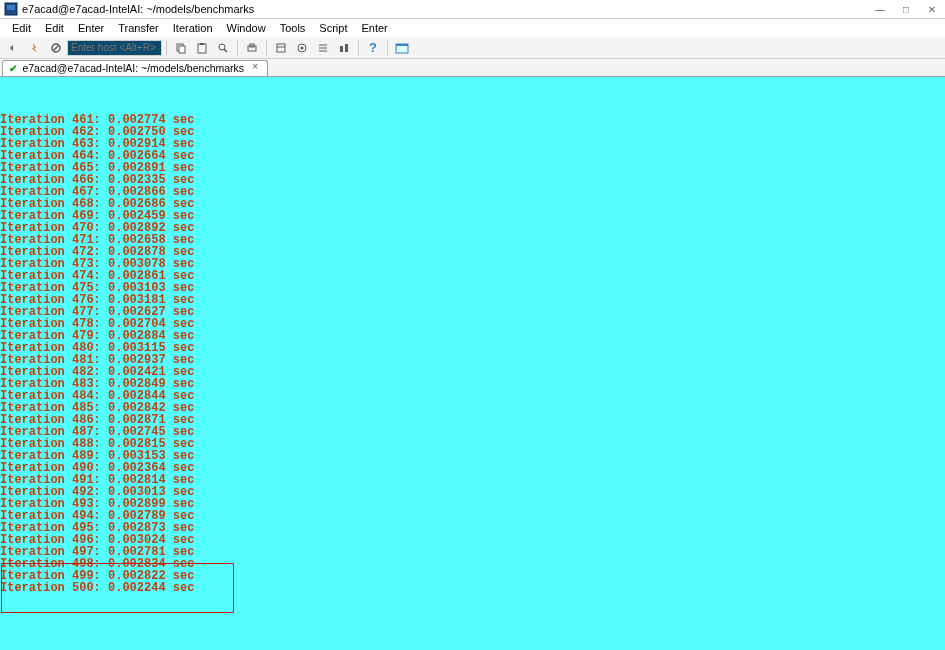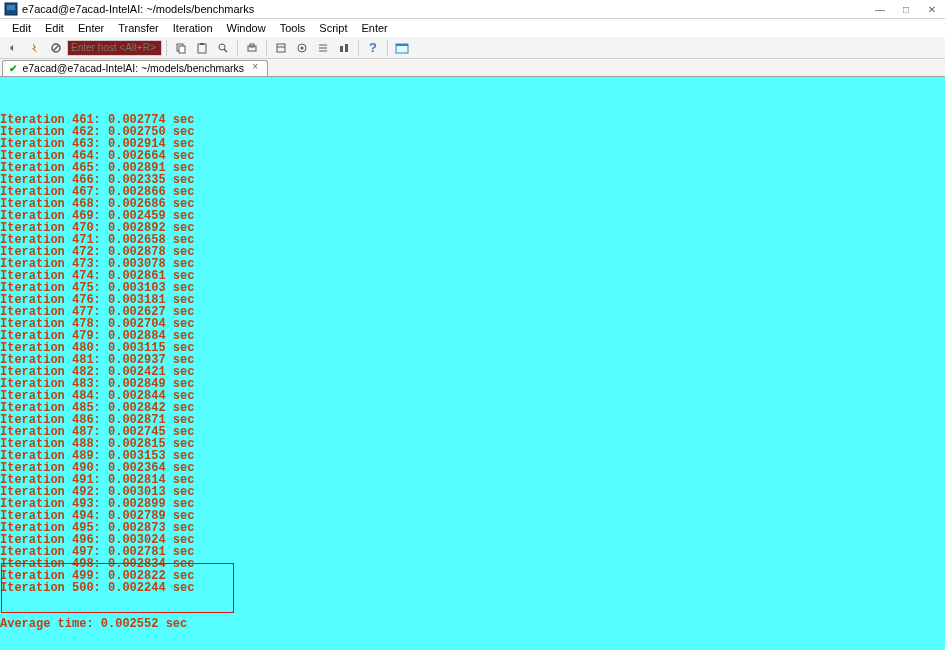--- a/index.html
+++ b/index.html
@@ -5,21 +5,21 @@
   * { margin: 0; padding: 0; box-sizing: border-box; }
   html, body { width: 945px; height: 650px; font-family: "Segoe UI", Tahoma, sans-serif; font-size: 11px; background: #fff; overflow: hidden; }
   .titlebar { background: #fff; border-bottom: 1px solid #d0d0d0; height: 19px; display: flex; align-items: center; padding-left: 4px; gap: 4px; }
   .titlebar .app-icon { width: 14px; height: 14px; display: inline-flex; align-items: center; justify-content: center; }
   .titlebar .title-text { color: #000; font-size: 11px; }
   .menubar { height: 18px; display: flex; align-items: center; gap: 2px; padding-left: 6px; color: #000; }
   .menubar .menu-item { padding: 2px 6px; cursor: default; }
   .toolbar { height: 22px; background: #f4f4f4; border-bottom: 1px solid #cfcfcf; display: flex; align-items: center; padding-left: 4px; gap: 1px; }
   .toolbar .sep { width: 1px; height: 16px; background: #cfcfcf; margin: 0 3px; }
   .toolbar .tbtn { width: 20px; height: 18px; display: inline-flex; align-items: center; justify-content: center; color: #555; cursor: default; }
-  .toolbar .host-input { width: 95px; height: 16px; font-size: 10px; color: #9a9a9a; border: 1px solid #cfcfcf; padding-left: 3px; background: #7f1d1d; }
+  .toolbar .host-input { width: 95px; height: 16px; font-size: 10px; color: #9a9a9a; border: 1px solid #cfcfcf; padding-left: 3px; background: #0c4a6e; }
   .tabbar { height: 18px; background: #f4f4f4; border-bottom: 1px solid #a0a0a0; display: flex; align-items: flex-end; padding-left: 2px; }
   .tabbar .tab { background: #fff; border: 1px solid #a0a0a0; border-bottom: none; border-top-left-radius: 3px; border-top-right-radius: 3px; padding: 1px 6px 2px 6px; font-size: 10.5px; display: flex; align-items: center; gap: 5px; color: #000; }
   .tabbar .tab .check { color: #11a011; font-weight: bold; font-size: 10px; }
   .tabbar .tab .close { color: #666; font-size: 10px; width: 12px; height: 12px; text-align: center; line-height: 10px; }
   .terminal { position: relative; width: 945px; height: 573px; background: #55FFFF; font-family: "Courier New", monospace; font-size: 12px; font-weight: bold; color: #c2410c; white-space: pre; line-height: 12px; padding: 1px 0 0 0; overflow: hidden; }
   .terminal .line { height: 12px; padding-left: 0; }
   .highlight-box { position: absolute; left: 1px; top: 486px; width: 233px; height: 50px; border: 1px solid #d01414; pointer-events: none; }
   .win-btns { margin-left: auto; display: flex; gap: 0; }
   .win-btns .wbtn { width: 26px; height: 17px; display: inline-flex; align-items: center; justify-content: center; font-size: 10px; color: #666; }
 </style>
@@ -138,21 +138,20 @@
   <div class="tab">
     <span class="check">✔</span>
     <span>e7acad@e7acad-IntelAI: ~/models/benchmarks</span>
     <span class="close">×</span>
   </div>
 </div>
 
 <div class="terminal" id="term">
   
   <div id="iter-lines"><div class="line">Iteration 461: 0.002774 sec</div><div class="line">Iteration 462: 0.002750 sec</div><div class="line">Iteration 463: 0.002914 sec</div><div class="line">Iteration 464: 0.002664 sec</div><div class="line">Iteration 465: 0.002891 sec</div><div class="line">Iteration 466: 0.002335 sec</div><div class="line">Iteration 467: 0.002866 sec</div><div class="line">Iteration 468: 0.002686 sec</div><div class="line">Iteration 469: 0.002459 sec</div><div class="line">Iteration 470: 0.002892 sec</div><div class="line">Iteration 471: 0.002658 sec</div><div class="line">Iteration 472: 0.002878 sec</div><div class="line">Iteration 473: 0.003078 sec</div><div class="line">Iteration 474: 0.002861 sec</div><div class="line">Iteration 475: 0.003103 sec</div><div class="line">Iteration 476: 0.003181 sec</div><div class="line">Iteration 477: 0.002627 sec</div><div class="line">Iteration 478: 0.002704 sec</div><div class="line">Iteration 479: 0.002884 sec</div><div class="line">Iteration 480: 0.003115 sec</div><div class="line">Iteration 481: 0.002937 sec</div><div class="line">Iteration 482: 0.002421 sec</div><div class="line">Iteration 483: 0.002849 sec</div><div class="line">Iteration 484: 0.002844 sec</div><div class="line">Iteration 485: 0.002842 sec</div><div class="line">Iteration 486: 0.002871 sec</div><div class="line">Iteration 487: 0.002745 sec</div><div class="line">Iteration 488: 0.002815 sec</div><div class="line">Iteration 489: 0.003153 sec</div><div class="line">Iteration 490: 0.002364 sec</div><div class="line">Iteration 491: 0.002814 sec</div><div class="line">Iteration 492: 0.003013 sec</div><div class="line">Iteration 493: 0.002899 sec</div><div class="line">Iteration 494: 0.002789 sec</div><div class="line">Iteration 495: 0.002873 sec</div><div class="line">Iteration 496: 0.003024 sec</div><div class="line">Iteration 497: 0.002781 sec</div><div class="line">Iteration 498: 0.002834 sec</div><div class="line">Iteration 499: 0.002822 sec</div><div class="line">Iteration 500: 0.002244 sec</div></div>
-  <div class="line">Average time: 0.002552 sec</div>
   
   
   
   
   
   
   <div class="highlight-box"></div>
 </div>
 
 </body></html>

